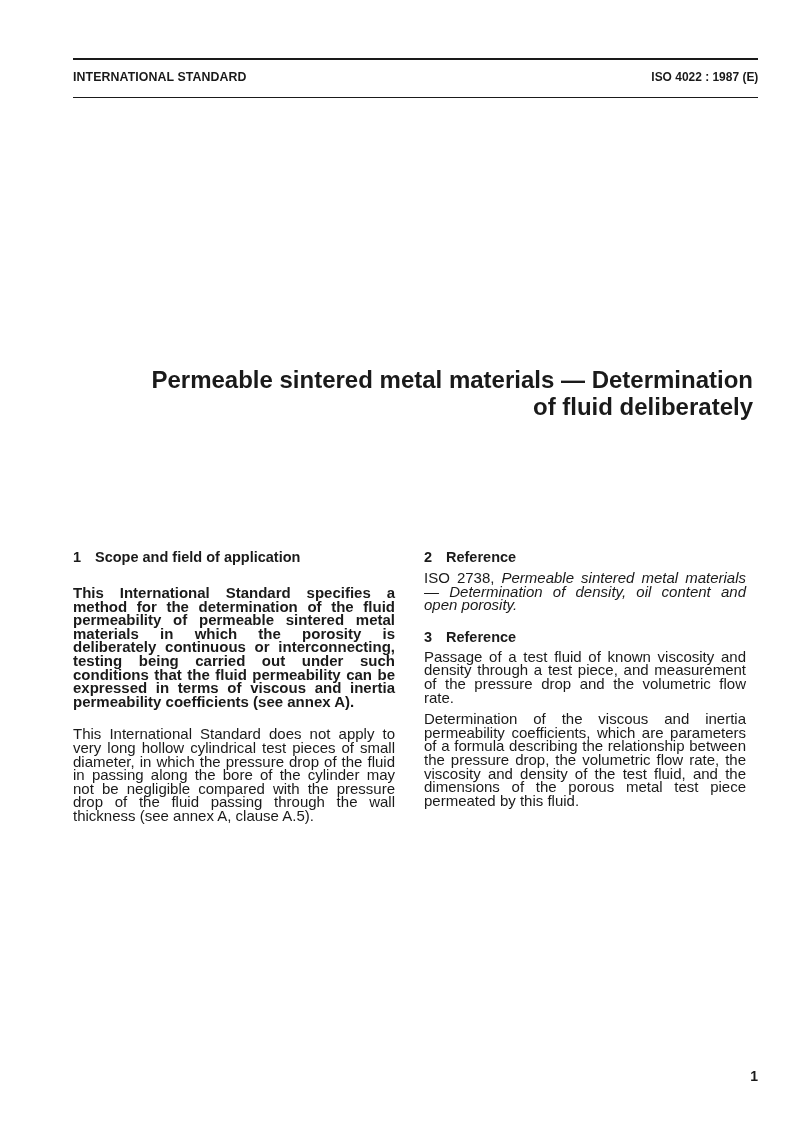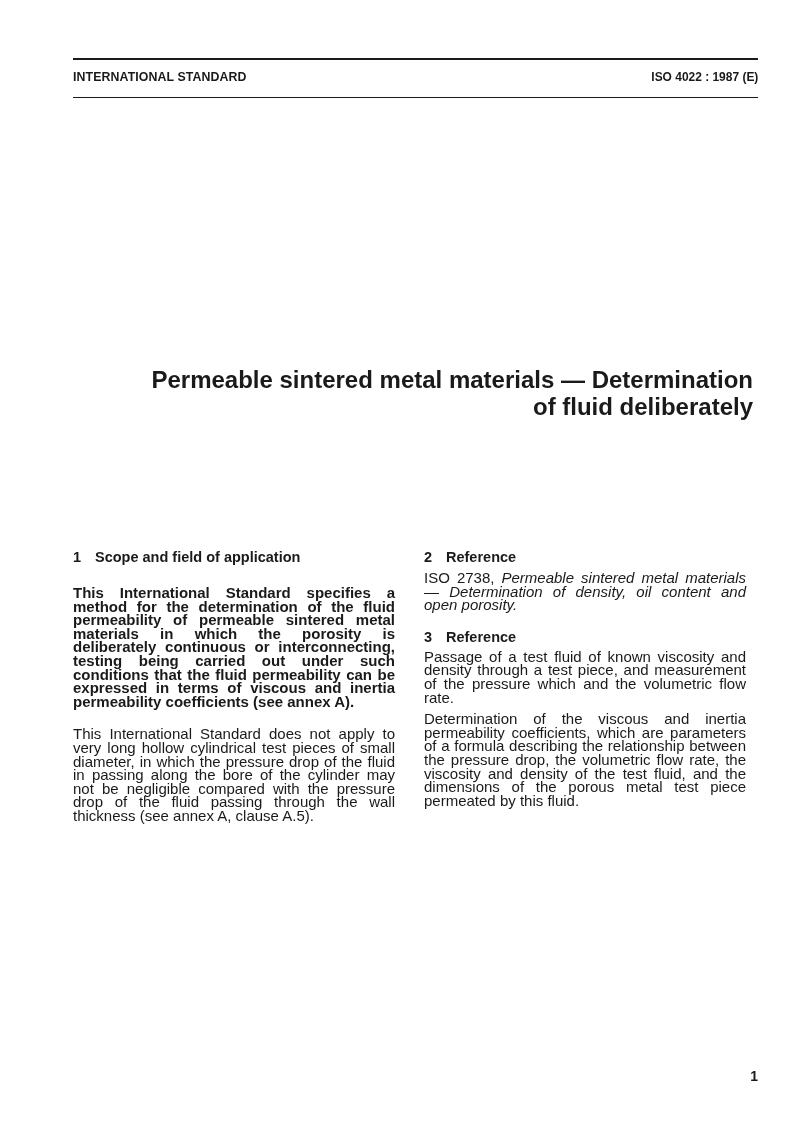--- a/index.html
+++ b/index.html
@@ -105,17 +105,17 @@
   <h2 class="sec2">
     <span class="num">2</span><span>Reference</span>
   </h2>
   <p class="ref">
     <span>ISO 2738,</span>
     <em>Permeable sintered metal materials — Determination of density, oil content and open porosity.</em>
   </p>
   <h2 class="sec3">
     <span class="num">3</span><span>Reference</span>
   </h2>
-  <p class="pr1">Passage of a test fluid of known viscosity and density through a test piece, and measurement of the pressure which and the volumetric flow rate.</p>
+  <p class="pr1">Passage of a test fluid of known viscosity and density through a test piece, and measurement of the pressure drop and the volumetric flow rate.</p>
   <p class="pr2">Determination of the viscous and inertia permeability coefficients, which are parameters of a formula describing the relationship between the pressure drop, the volumetric flow rate, the viscosity and density of the test fluid, and the dimensions of the porous metal test piece permeated by this fluid.</p>
 </div>
 
 <div class="page-number">1</div>
 
 </body></html>

